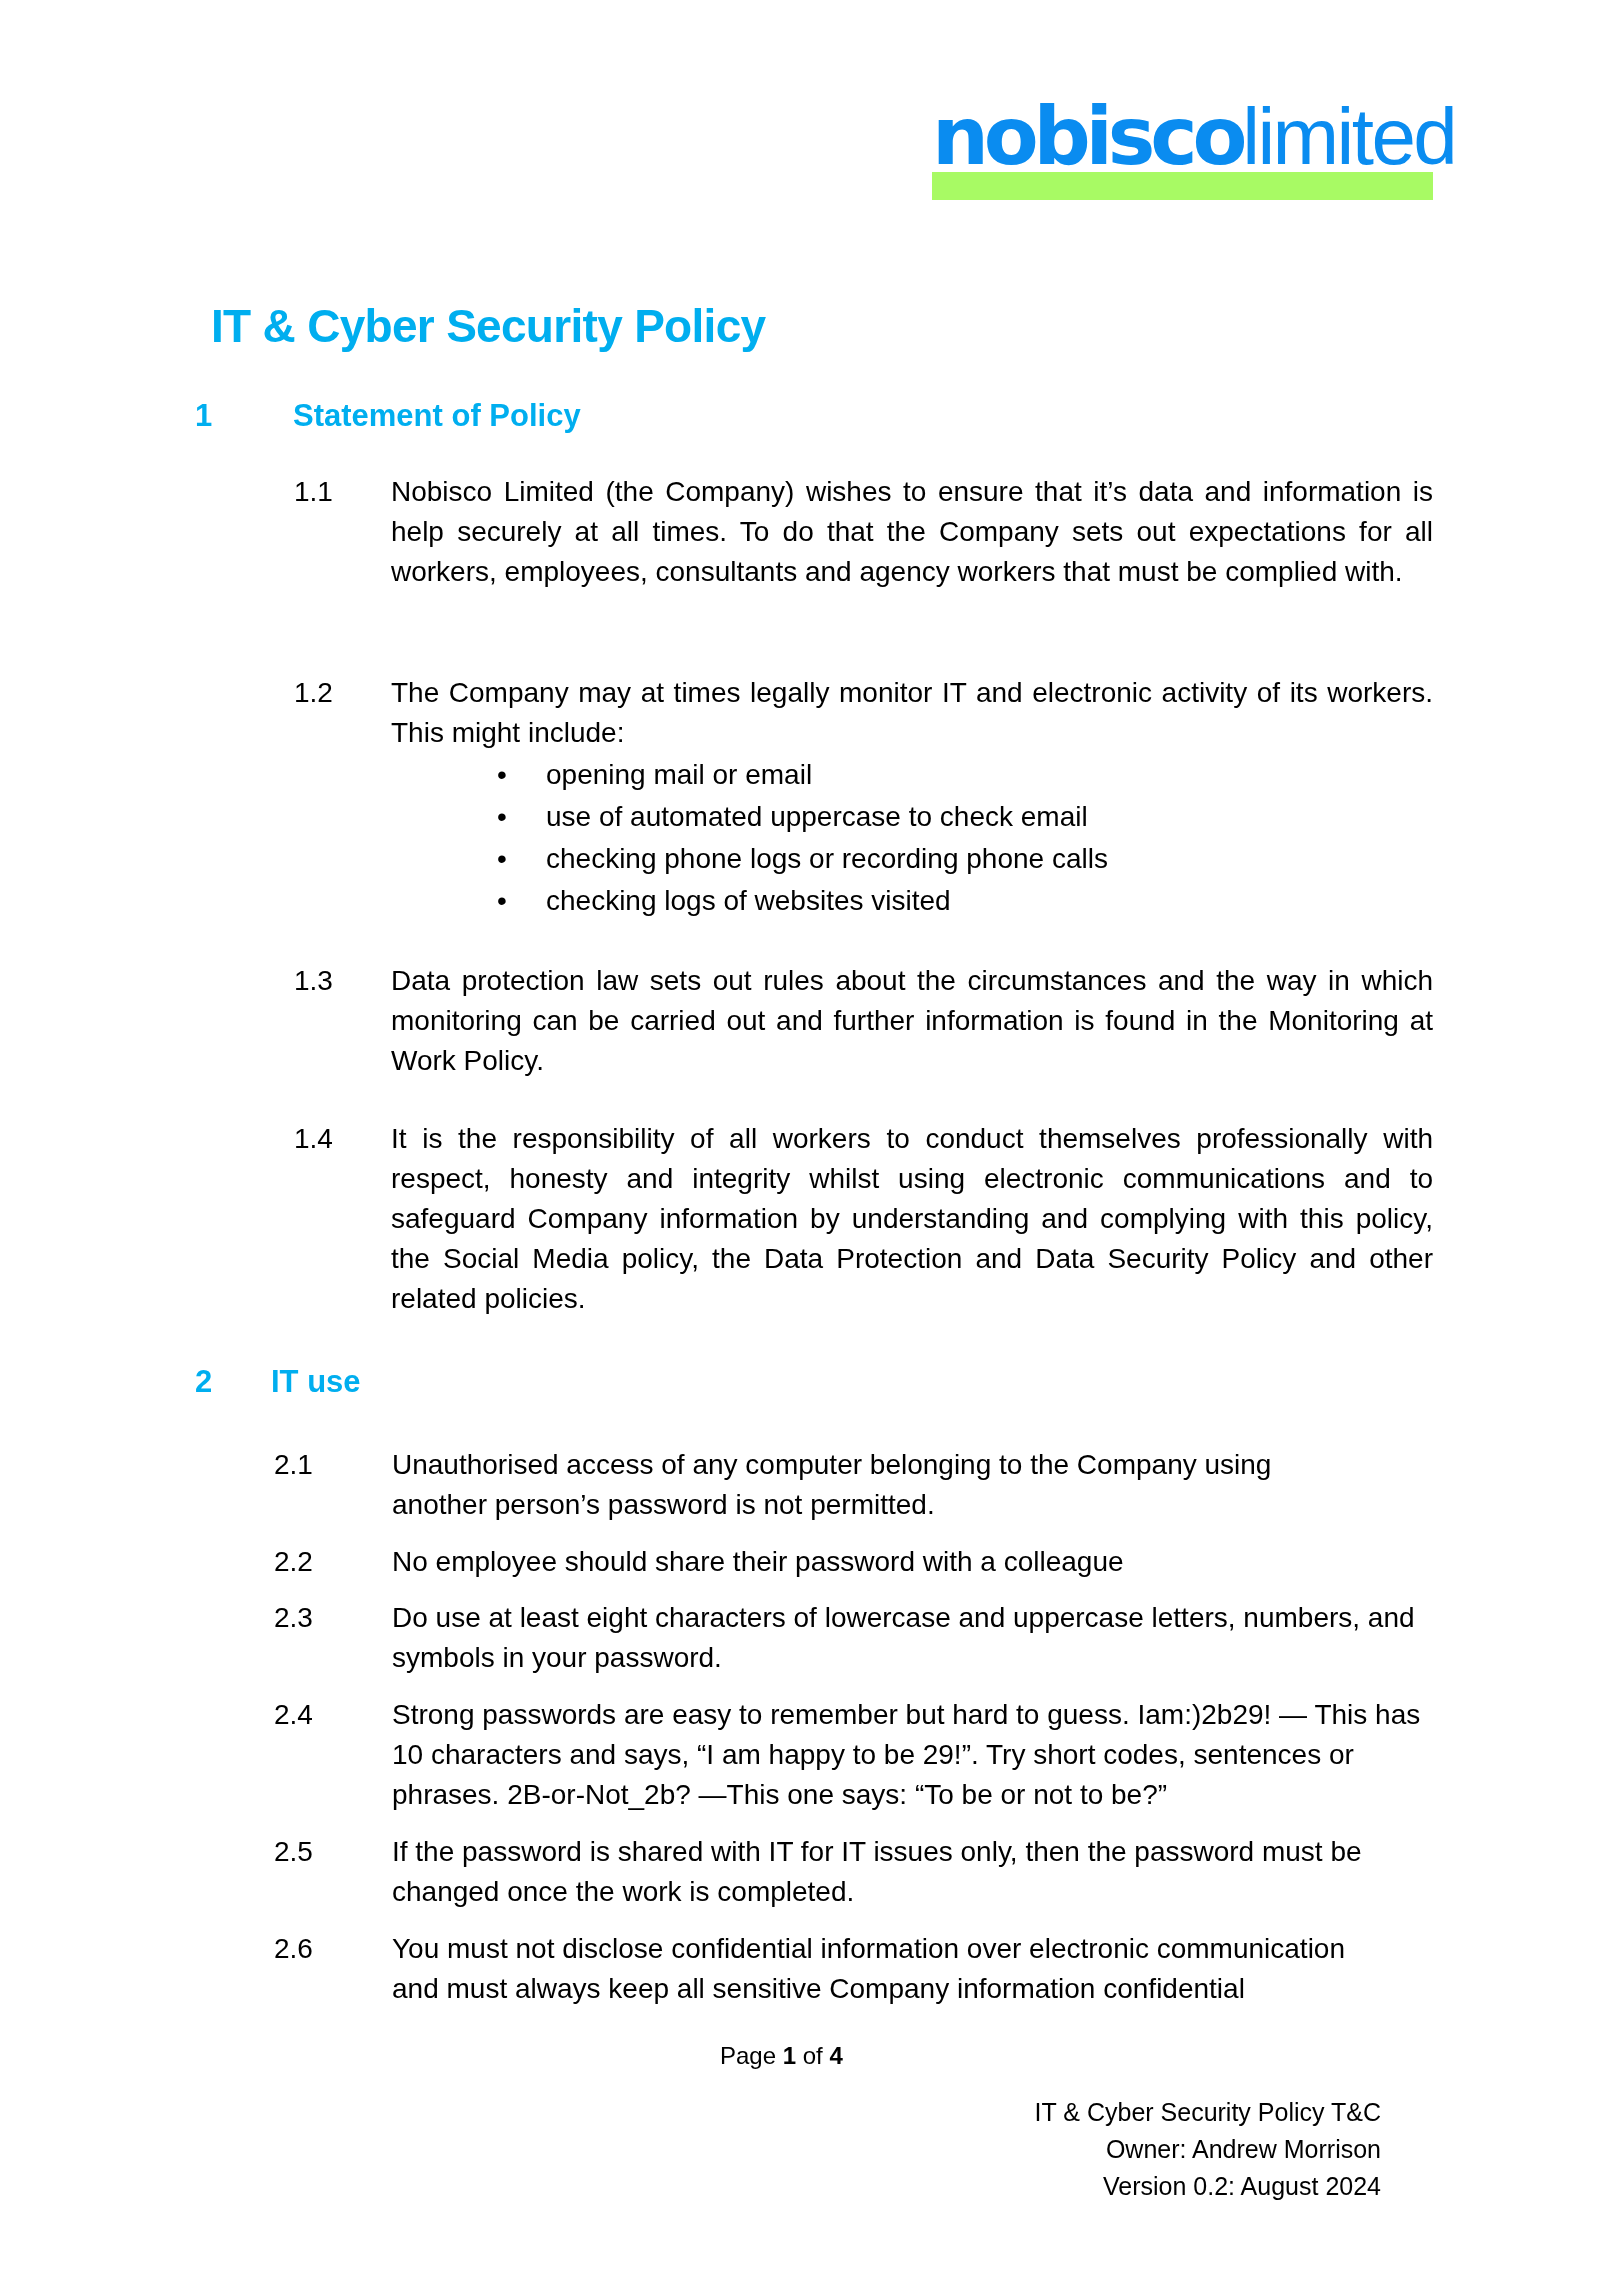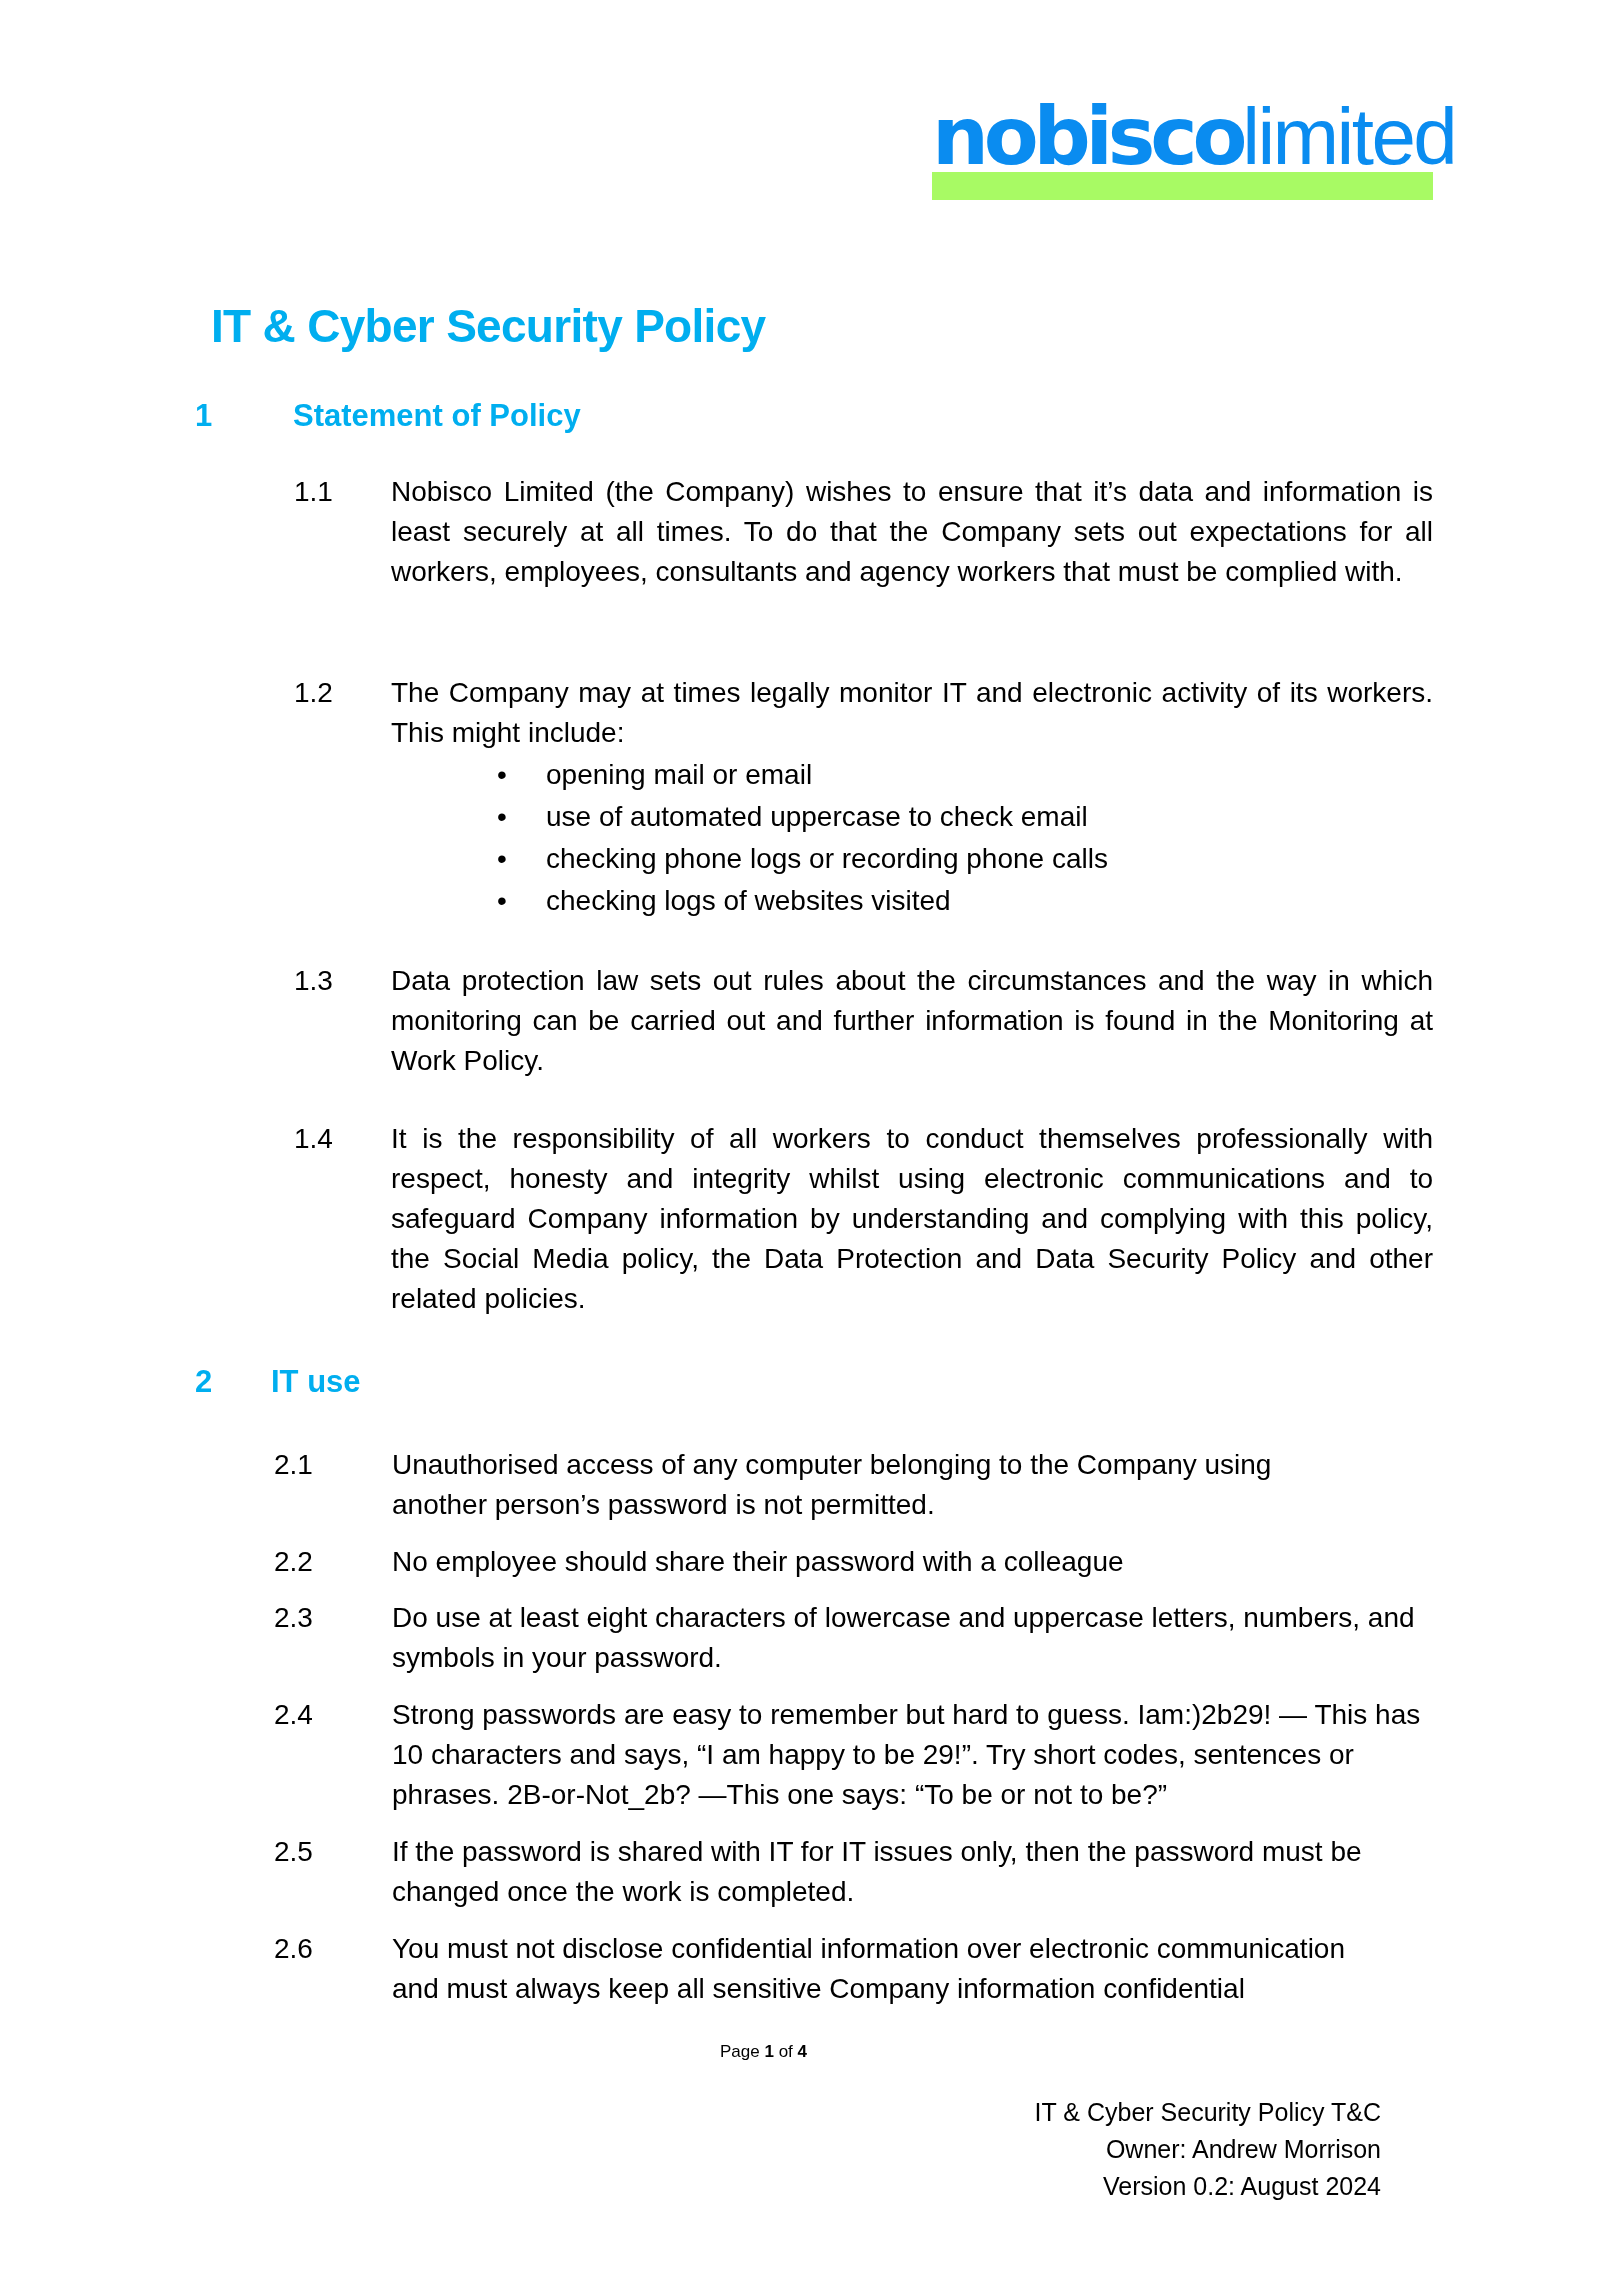--- a/index.html
+++ b/index.html
@@ -20,42 +20,42 @@
 
   .para { position: absolute; font-size: 28px; line-height: 40px; }
   .para .num { position: absolute; left: 0; top: 0; }
   .para .txt { position: absolute; top: 0; }
   .justify { text-align: justify; text-align-last: left; }
 
   .bullets { position: absolute; left: 0; margin: 0; padding: 0; list-style: none; }
   .bullets li { position: relative; font-size: 28px; line-height: 42px; padding-left: 0; }
   .bullets .dot { position: absolute; left: -49px; top: 0; }
 
-  .footer-page { position: absolute; left: 720px; top: 2042px; font-size: 17px; }
+  .footer-page { position: absolute; left: 720px; top: 2042px; font-size: 24px; }
   .footer-page b { font-weight: bold; }
   .footer-meta { position: absolute; right: 242px; top: 2094px; font-size: 25px; line-height: 37px; text-align: right; }
 </style>
 </head>
 <body>
 
 <div class="logo">
   <div class="logo-text"><span class="logo-bold">nobisco</span><span class="logo-light">limited</span></div>
   <div class="logo-bar"></div>
 </div>
 
 <h1 class="title">IT &amp; Cyber Security Policy</h1>
 
 <div class="h1" style="left:195px; top:398px;">
   <span class="num">1</span>
   <span class="lbl" style="left:98px;">Statement of Policy</span>
 </div>
 
 <div class="para" style="left:294px; top:472px; width:1139px;">
   <span class="num">1.1</span>
-  <div class="txt justify" style="left:97px; width:1042px;">Nobisco Limited (the Company) wishes to ensure that it’s data and information is least securely at all times. To do that the Company sets out expectations for all workers, employees, consultants and agency workers that must be complied with.</div>
+  <div class="txt justify" style="left:97px; width:1042px;">Nobisco Limited (the Company) wishes to ensure that it’s data and information is help securely at all times. To do that the Company sets out expectations for all workers, employees, consultants and agency workers that must be complied with.</div>
 </div>
 
 <div class="para" style="left:294px; top:673px; width:1139px;">
   <span class="num">1.2</span>
   <div class="txt justify" style="left:97px; width:1042px;">The Company may at times legally monitor IT and electronic activity of its workers. This might include:</div>
 </div>
 <ul class="bullets" style="left:546px; top:754px;">
   <li><span class="dot">•</span><span>opening mail or email</span></li>
   <li><span class="dot">•</span><span>use of automated uppercase to check email</span></li>
   <li><span class="dot">•</span><span>checking phone logs or recording phone calls</span></li>

